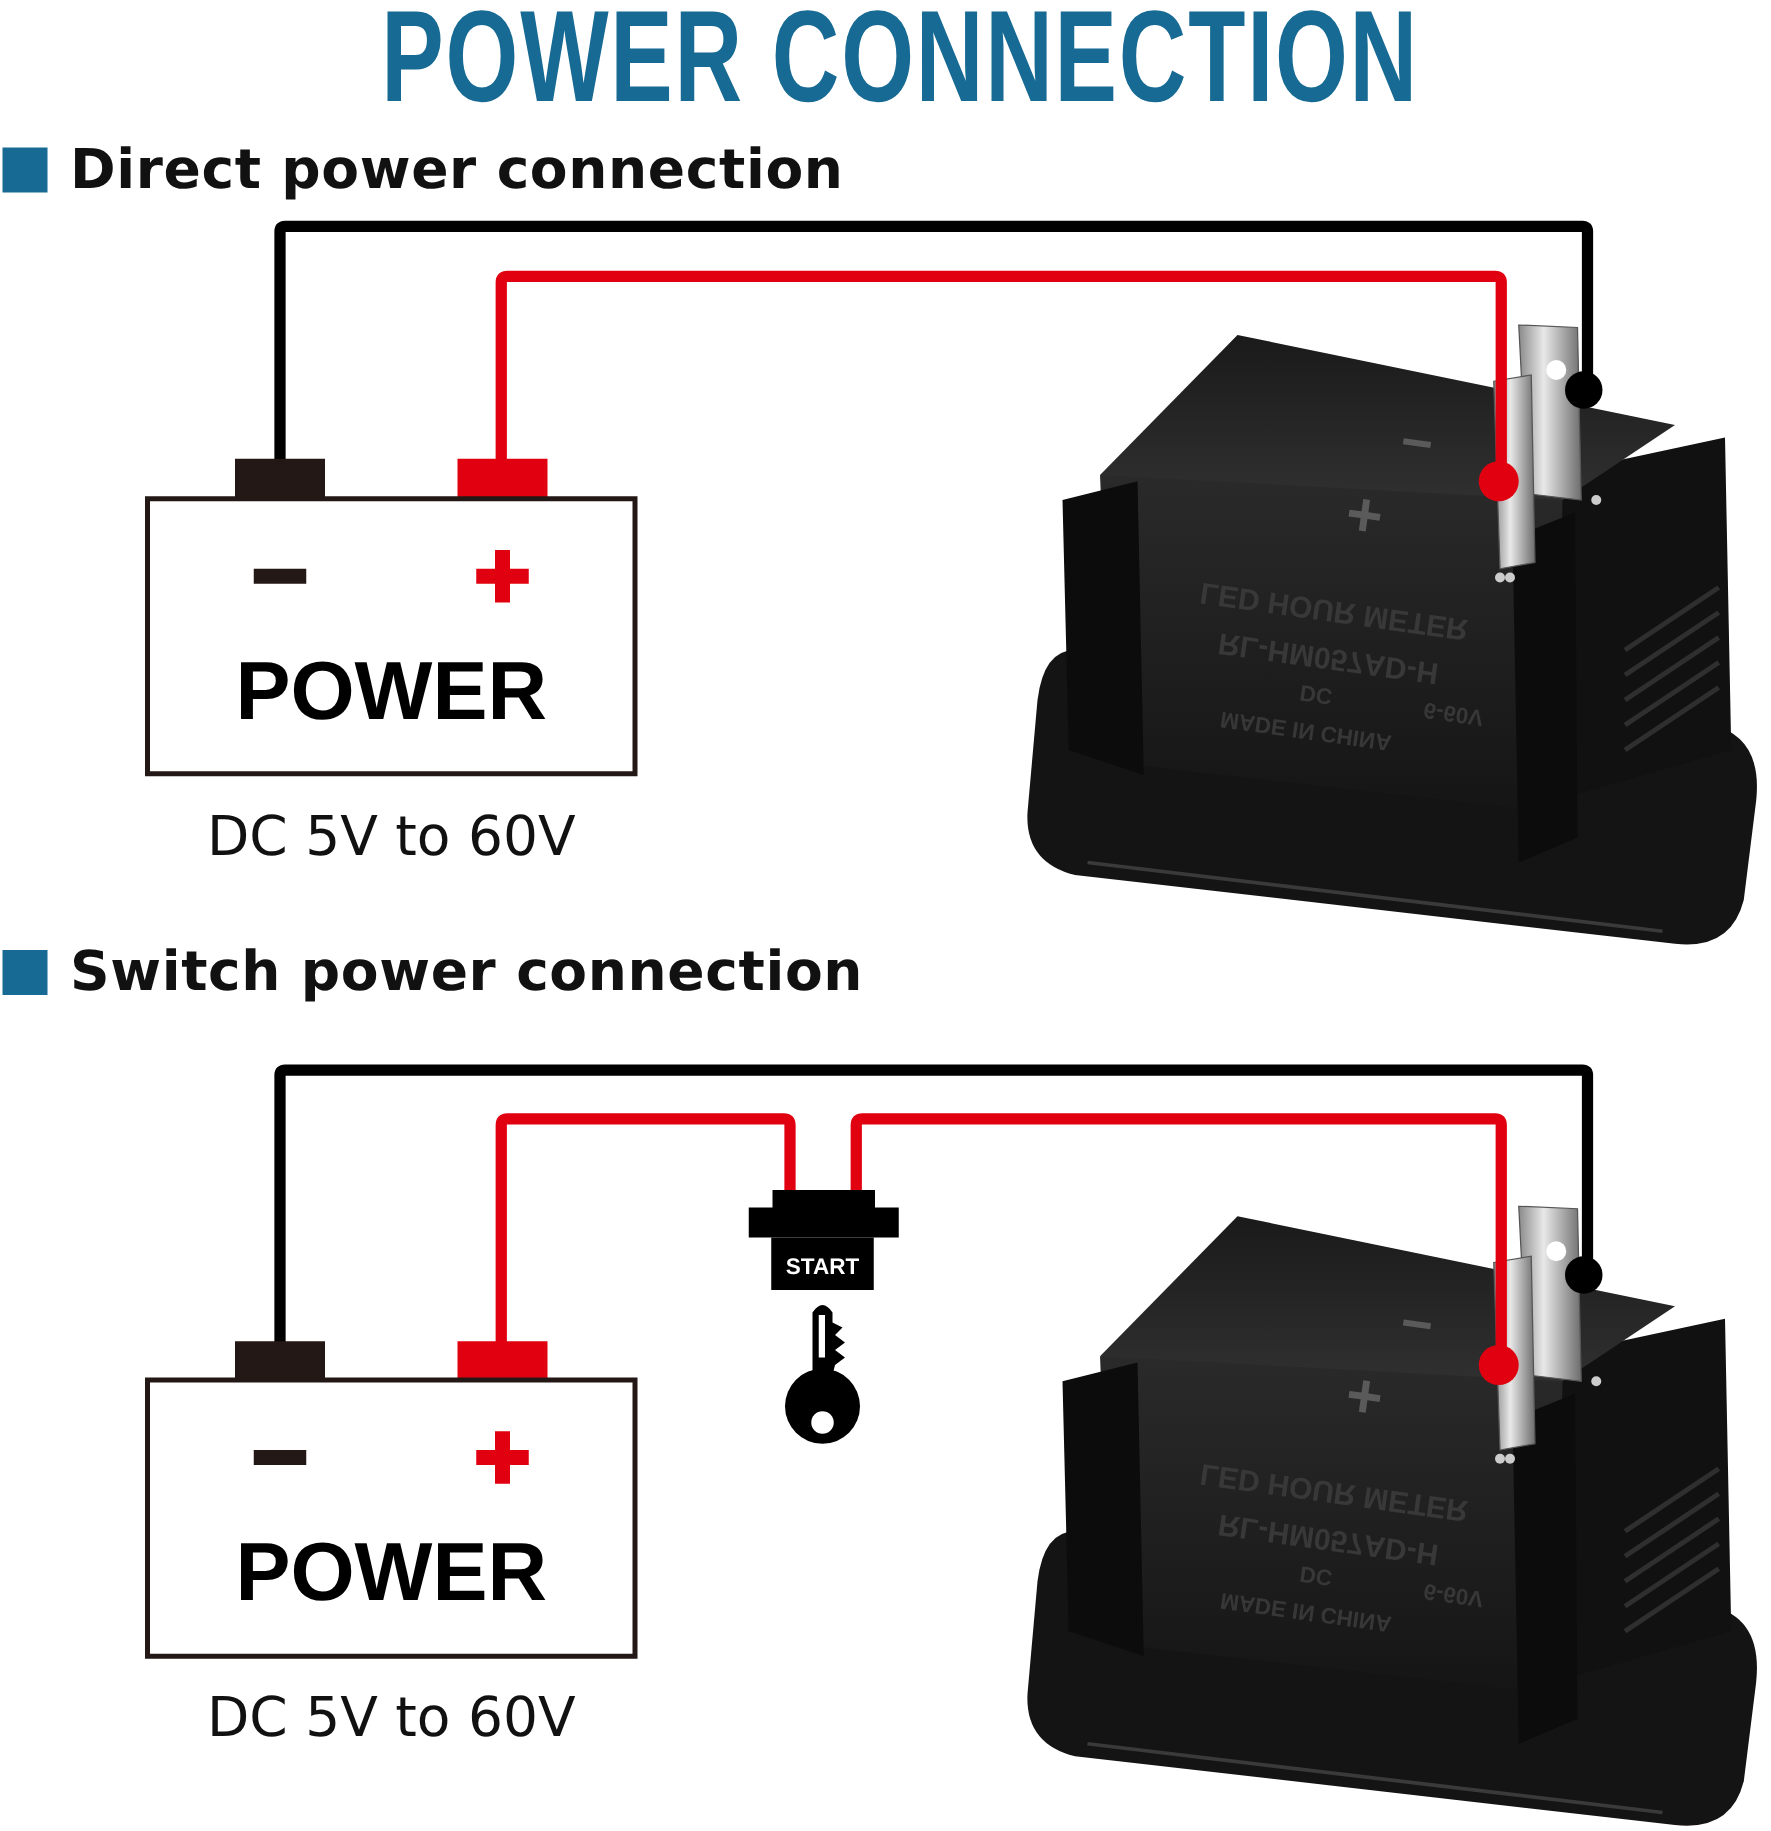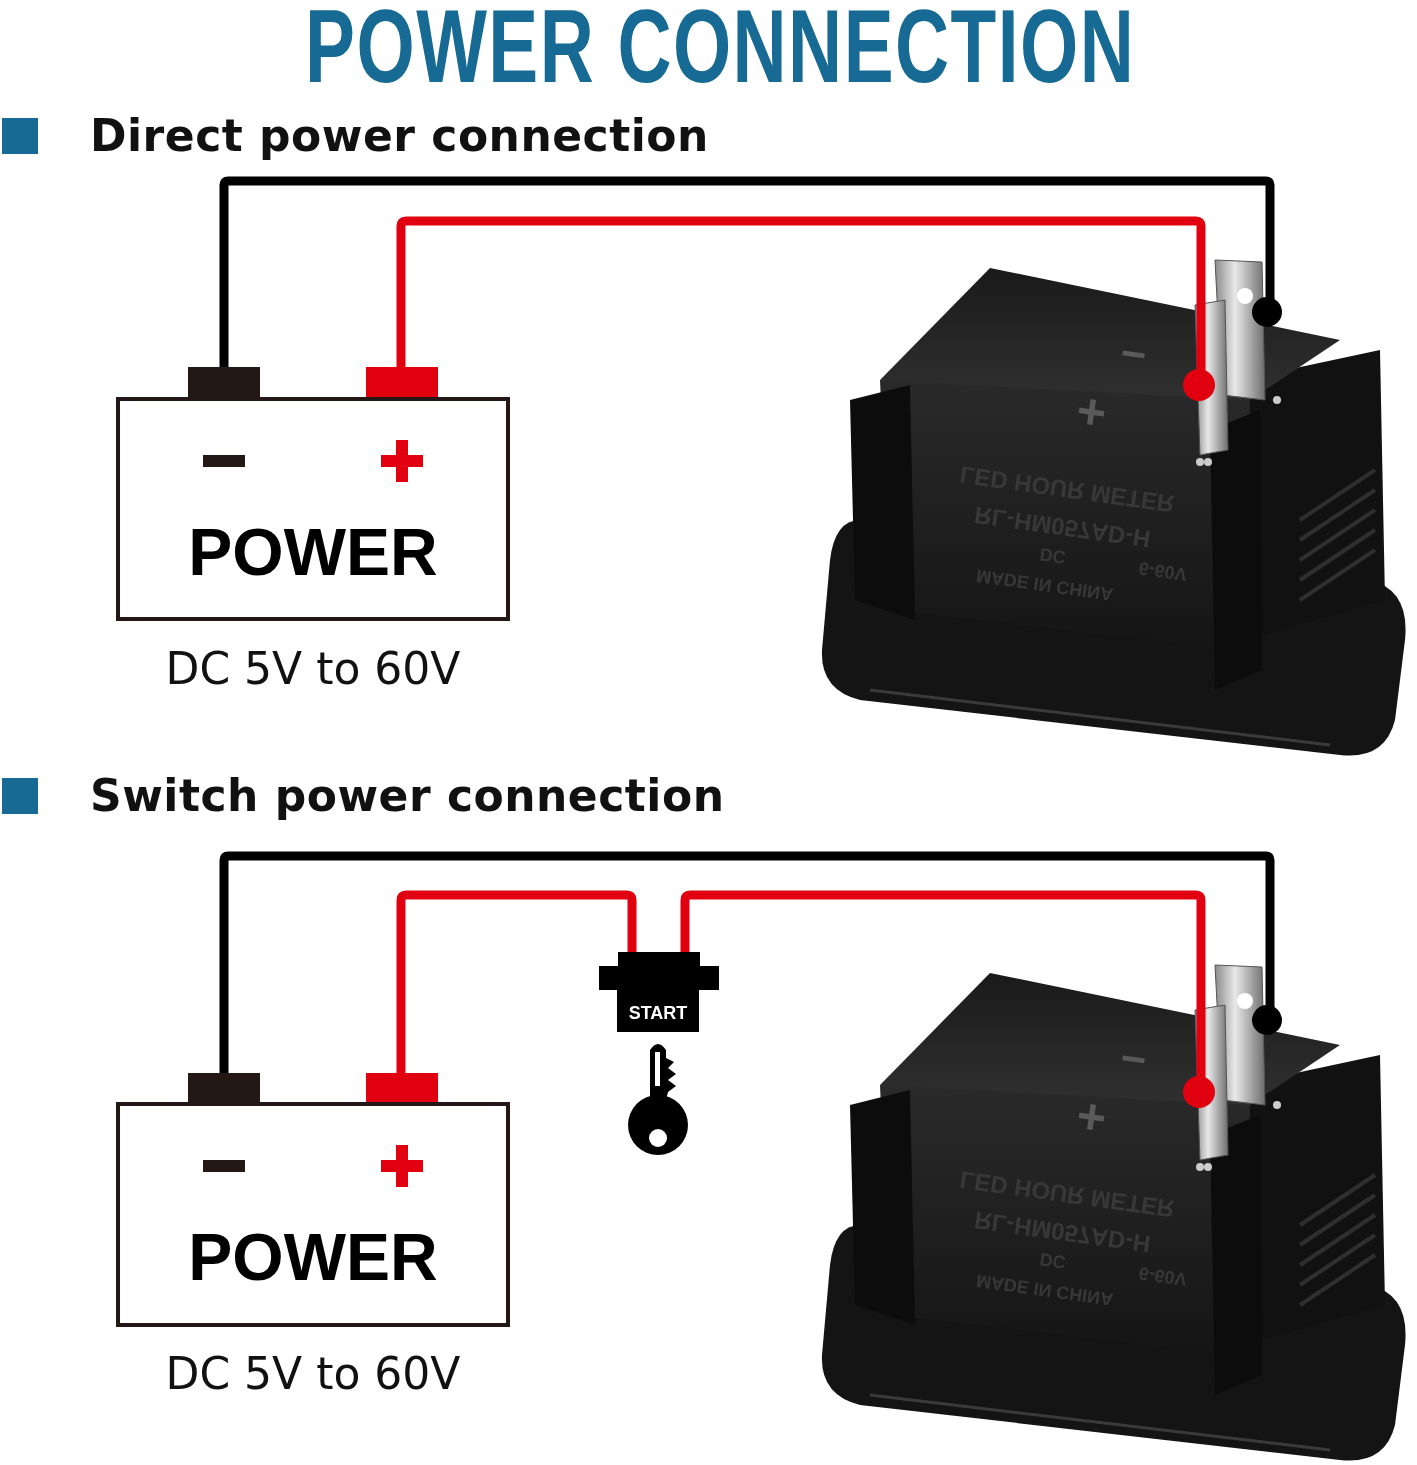--- a/index.html
+++ b/index.html
@@ -5,39 +5,39 @@
   html, body { margin: 0; padding: 0; background: #ffffff; }
   body { width: 1417px; height: 1465px; position: relative; overflow: hidden; font-family: "Liberation Sans", sans-serif; }
   .title {
     position: absolute; left: 0; width: 1417px; top: -4px; text-align: center;
     font-family: "Liberation Sans", sans-serif; font-weight: 700; font-size: 104px;
     color: #176a93; letter-spacing: 2px; line-height: 100px;
     transform: scaleX(0.72); transform-origin: 750px 0;
   }
   .section-head { position: absolute; left: 0; display: flex; align-items: center; }
   .section-head .sq { width: 36px; height: 36px; background: #176a93; margin-left: 2px; margin-right: 18px; }
-  .section-head .txt { font-family: "DejaVu Sans", sans-serif; font-weight: 700; font-size: 44px; color: #111; letter-spacing: 0.5px; margin-left: 34px; }
+  .section-head .txt { font-family: "DejaVu Sans", sans-serif; font-weight: 700; font-size: 44px; color: #111; letter-spacing: 0.5px; }
   svg.diagram { position: absolute; left: 0; top: 0; }
   .batt-label { font-family: "Liberation Sans", sans-serif; font-weight: 700; font-size: 66px; fill: #000; }
   .volt-label { font-family: "DejaVu Sans", sans-serif; font-size: 44px; fill: #111; }
   .start-label { font-family: "Liberation Sans", sans-serif; font-weight: 700; font-size: 18px; fill: #fff; }
   .mark { font-family: "Liberation Sans", sans-serif; font-weight: 700; fill: #5a5a5a; }
   .emb { font-family: "Liberation Sans", sans-serif; font-weight: 700; fill: #3b3b3b; }
 </style>
 </head>
 <body>
 
 <div class="title">POWER CONNECTION</div>
 
 <div class="section-head" style="top:110px;">
   <div class="sq"></div>
   <div class="txt">Direct power connection</div>
 </div>
 
-<div class="section-head" style="top:770px;">
+<div class="section-head" style="top:752px;">
   <div class="sq"></div>
   <div class="txt">Switch power connection</div>
 </div>
 
 <svg class="diagram" width="1417" height="1465" viewBox="0 0 1417 1465">
   <defs>
     <linearGradient id="metalG" x1="0" x2="1" y1="0" y2="0">
       <stop offset="0" stop-color="#8a8a8a"></stop>
       <stop offset="0.4" stop-color="#e8e8e8"></stop>
       <stop offset="1" stop-color="#6d6d6d"></stop>

